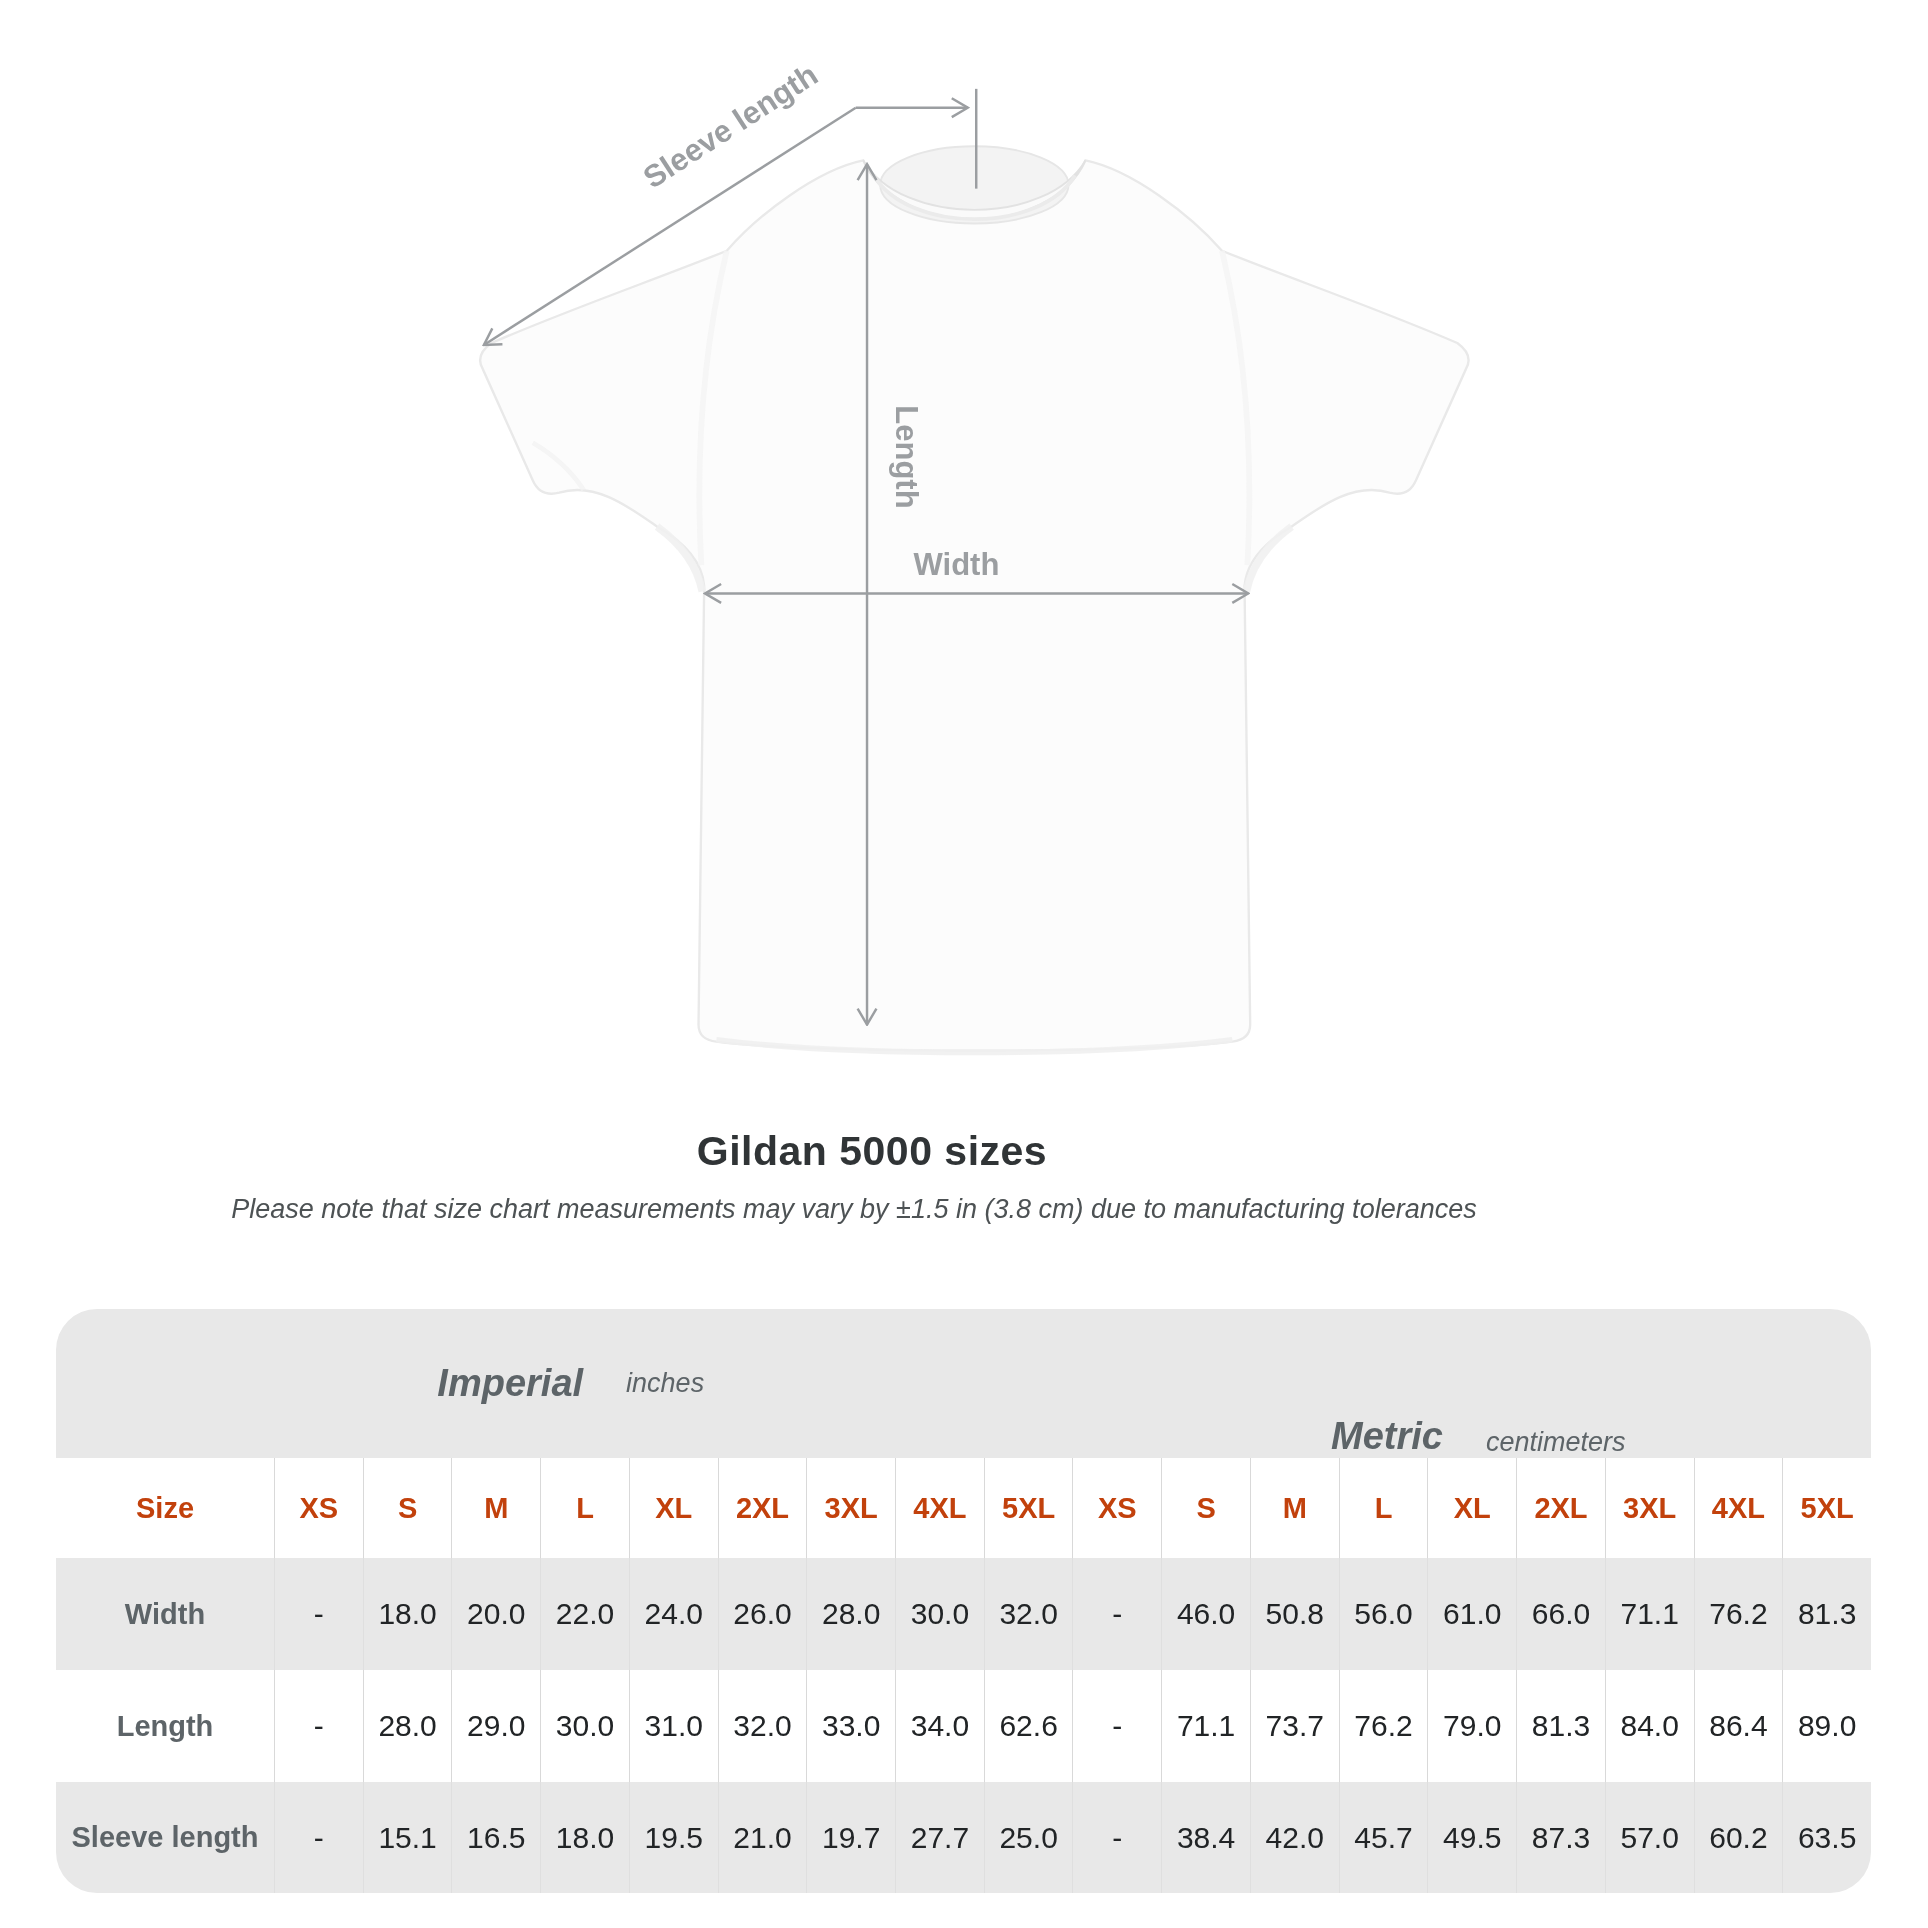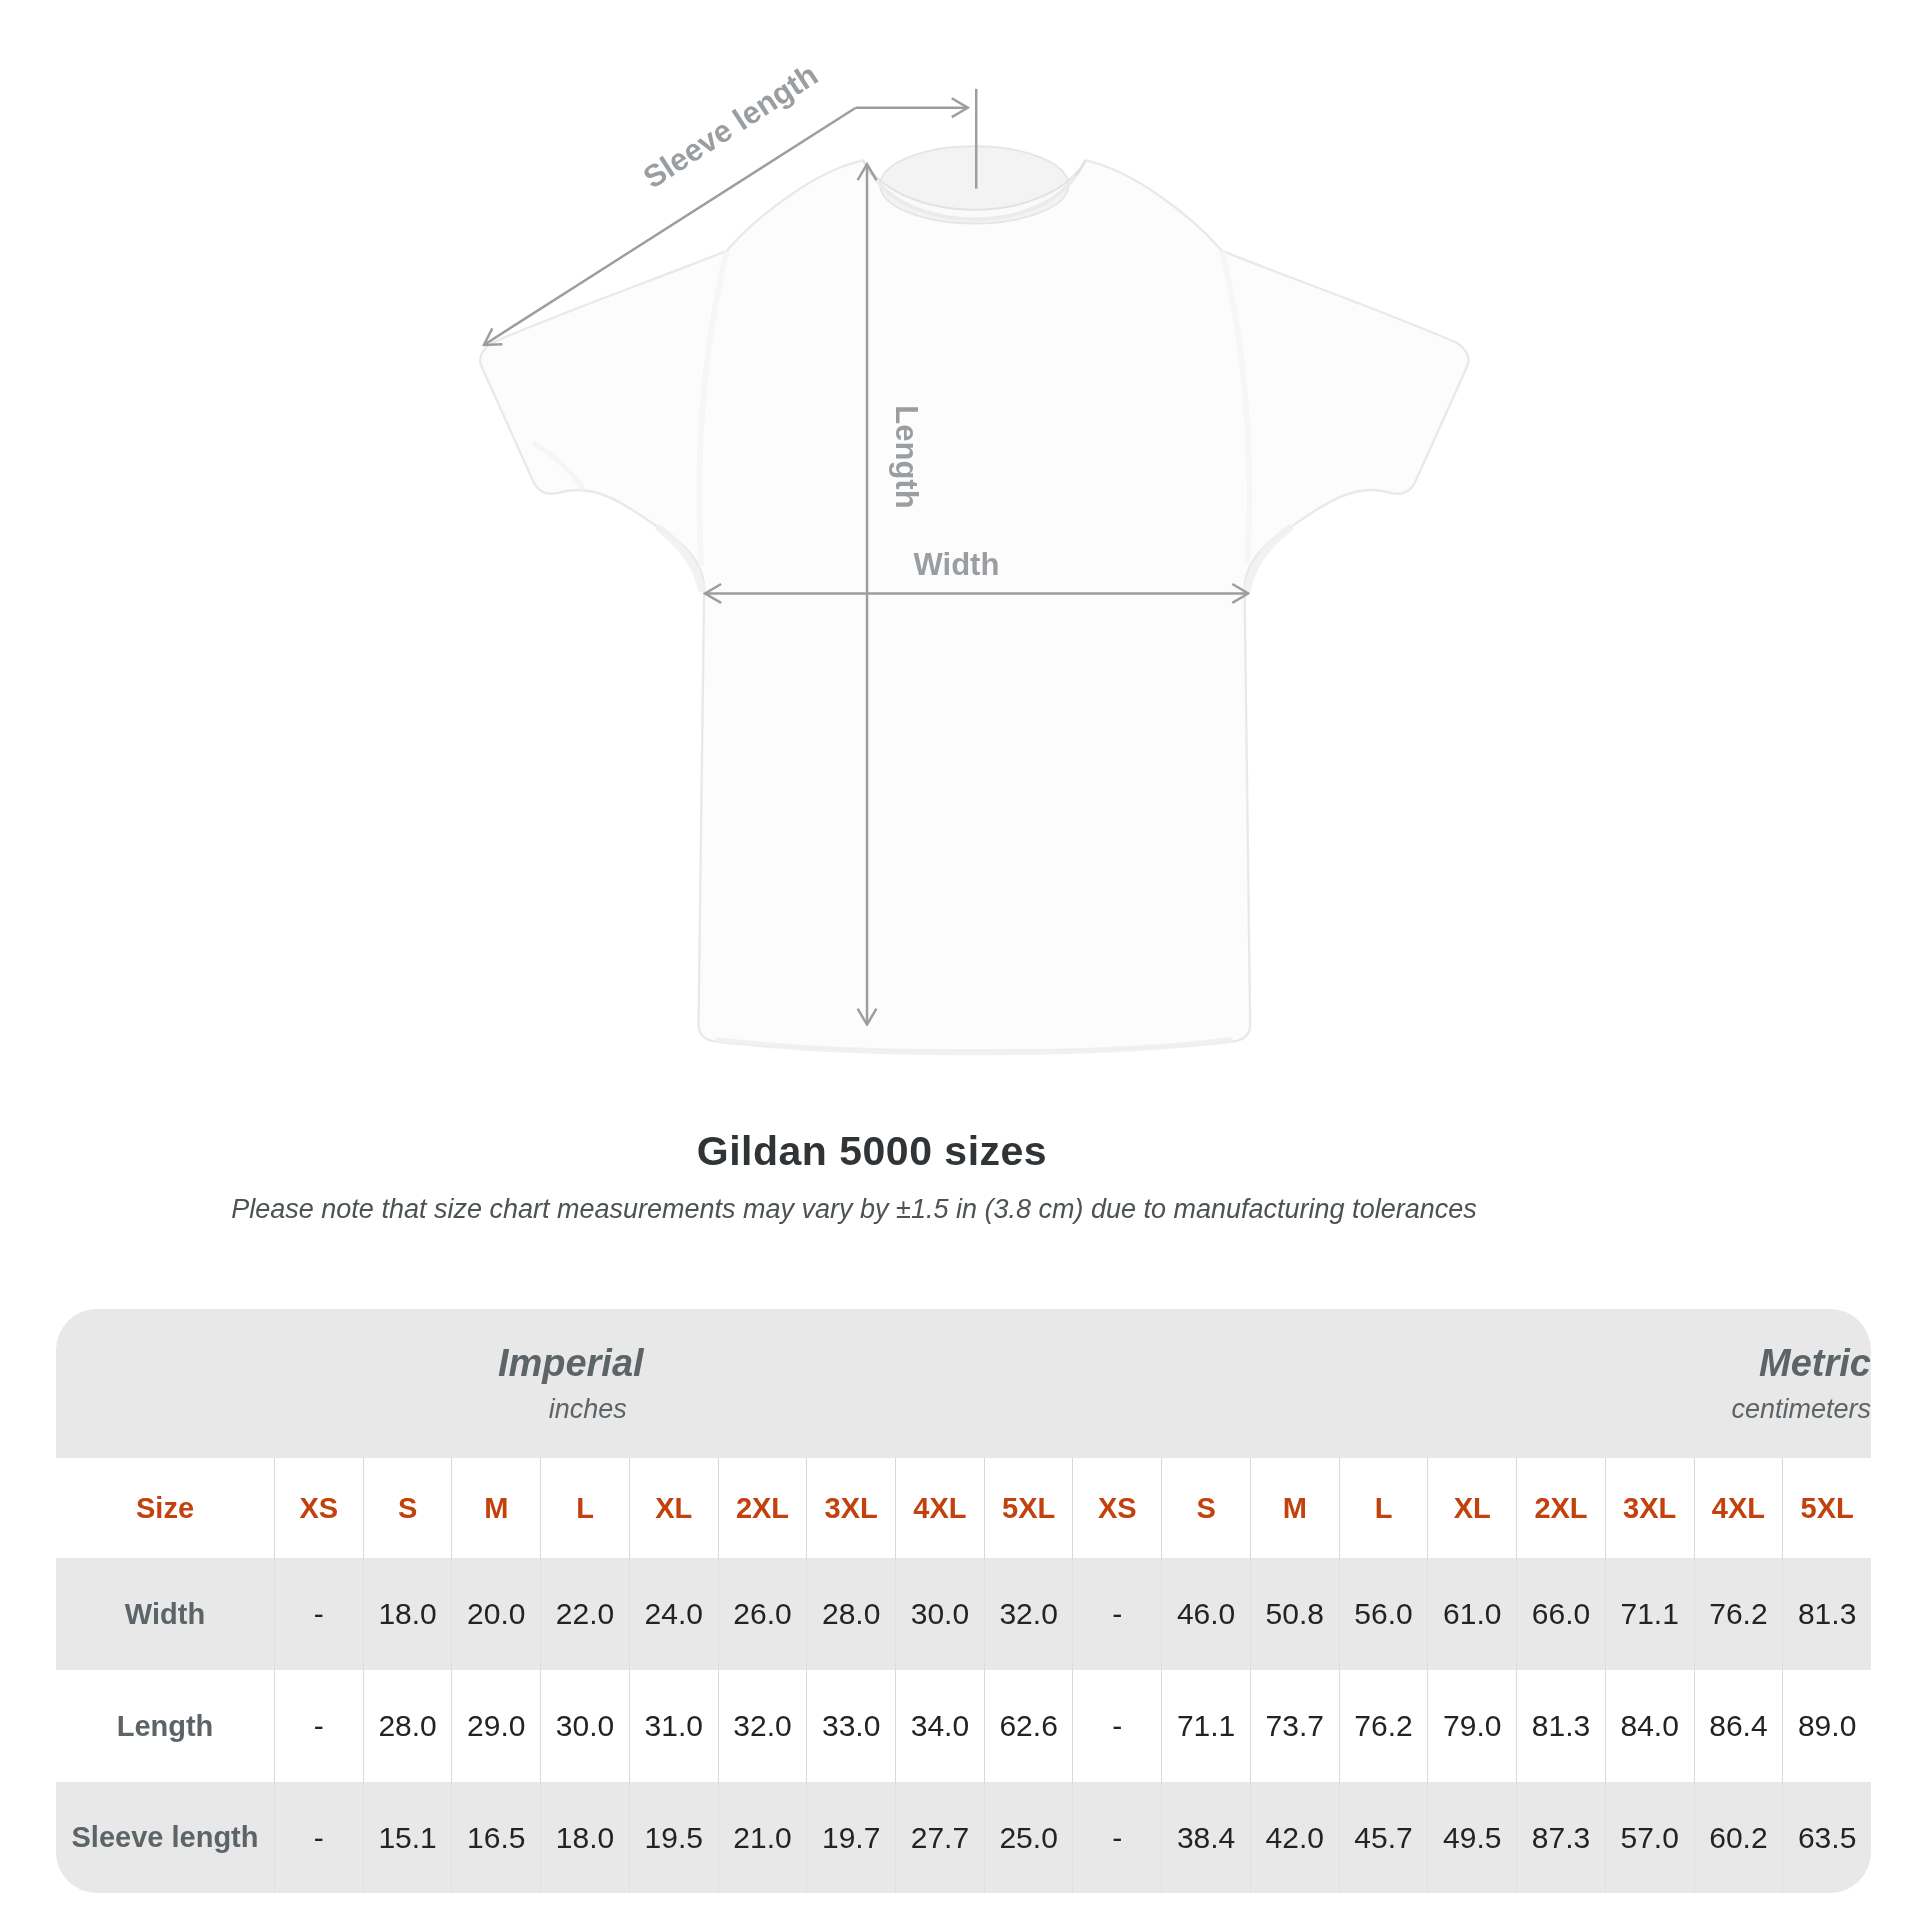--- a/index.html
+++ b/index.html
@@ -23,21 +23,21 @@
   #size-table{
     position:absolute;left:56px;top:1309px;width:1815px;height:584px;
     border-radius:41px;overflow:hidden;background:#ffffff;
   }
   #grid{
     display:grid;width:100%;height:100%;
     grid-template-columns:218px repeat(18,1fr);
     grid-template-rows:149px 100px 112px 112px 111px;
   }
   .c{display:flex;align-items:center;justify-content:center;min-width:0;}
-  .band{background:#e8e8e8;flex-direction:column;gap:9px;padding-left:13px;}
+  .band{background:#e8e8e8;flex-direction:row;gap:9px;padding-left:13px;}
   .band .big{font-size:38px;font-weight:bold;font-style:italic;color:#5d6468;}
   .band .small{font-size:27px;font-style:italic;color:#5d6468;margin-left:34px;}
   .span-imperial{grid-column:1 / span 10;}
   .span-metric{grid-column:11 / span 9;align-items:flex-end;}
   .hdr{font-size:29px;font-weight:bold;color:#c2410c;background:#ffffff;}
   .rowlbl{font-size:29px;font-weight:bold;color:#5d6468;}
   .val{font-size:30px;color:#212426;}
   .g{background:#e8e8e8;}
   .w{background:#ffffff;}
   .sep{border-left:1.9px solid #d9d9d9;}

